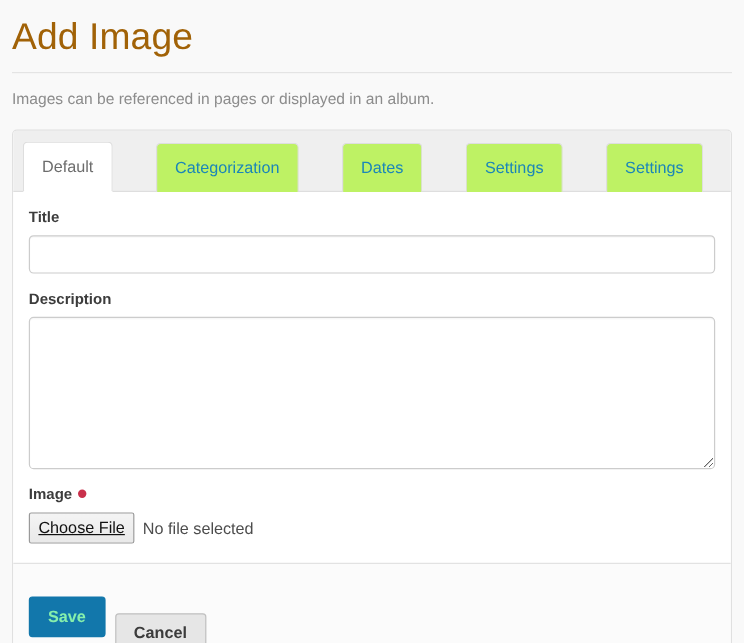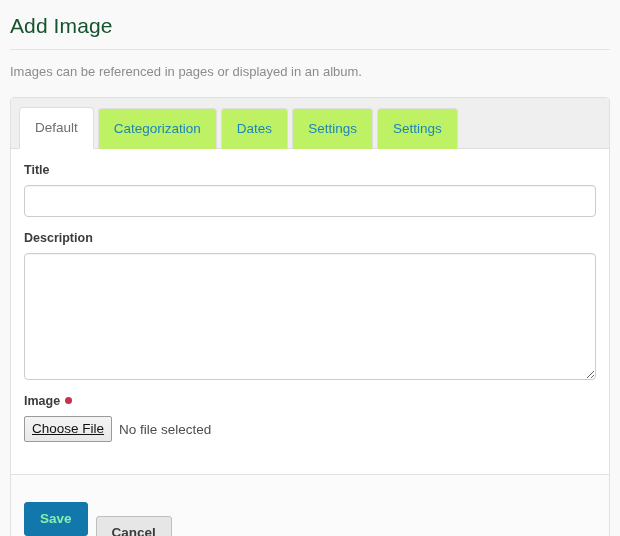--- a/index.html
+++ b/index.html
@@ -14,23 +14,23 @@
     font-family: "Liberation Sans", sans-serif;
     color: #333333;
     overflow: hidden;
   }
 
   
   .page-header {
     padding: 10px 10px 0 10px;
   }
   .page-title {
-    font-size: 21px;
+    font-size: 31px;
     font-weight: 300;
-    color: #14532d;
+    color: #a16207;
     line-height: 1.1;
     margin: 0;
     padding: 4px 0 12px 0;
     letter-spacing: 0.1px;
   }
   .header-divider {
     height: 1px;
     background: #e4e4e4;
     margin: 0 0 0 0;
   }
@@ -54,20 +54,21 @@
   }
 
   
   .tab-strip {
     background: #efefef;
     border-bottom: 1px solid #dedede;
     padding: 8px 8px 0 8px;
     display: flex;
     align-items: flex-end;
     height: 51px;
+    gap: 32px;
   }
   .tab {
     display: inline-block;
     font-size: 13.5px;
     line-height: 1;
     padding: 13px 15px 13px 15px;
     margin-right: 4px;
     border: 1px solid #dedede;
     border-bottom: none;
     border-radius: 4px 4px 0 0;
@@ -86,21 +87,21 @@
   }
 
   
   .form-body {
     padding: 14px 13px 16px 13px;
     background: #ffffff;
   }
   .field {
     margin-bottom: 14px;
   }
-  .field:last-child { margin-bottom: 16px; }
+  .field:last-child { margin-bottom: 0; }
 
   .field-label {
     display: block;
     font-size: 12.5px;
     font-weight: bold;
     color: #3c3c3c;
     margin: 0 0 7px 0;
     line-height: 1.2;
   }
   .req-dot {

